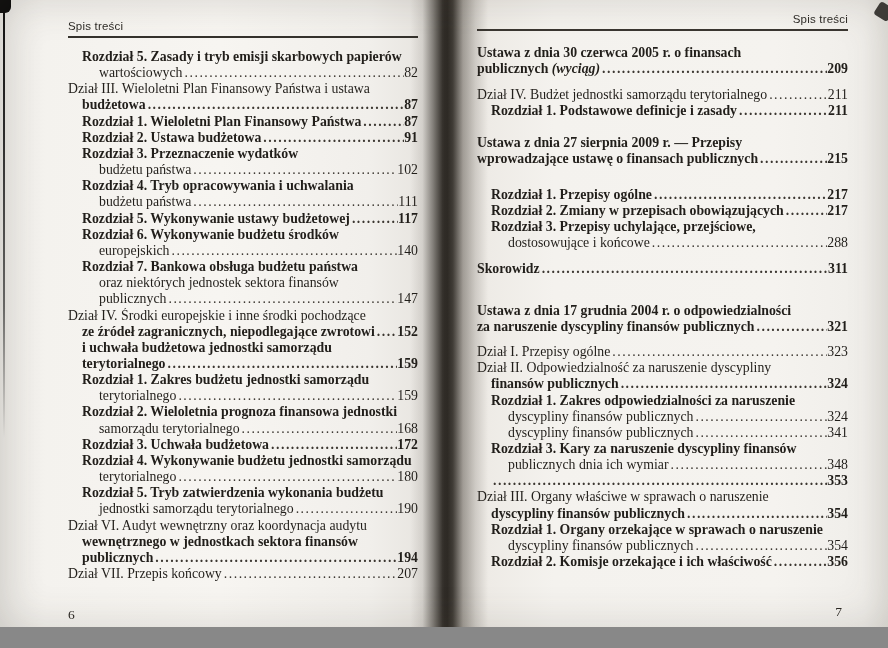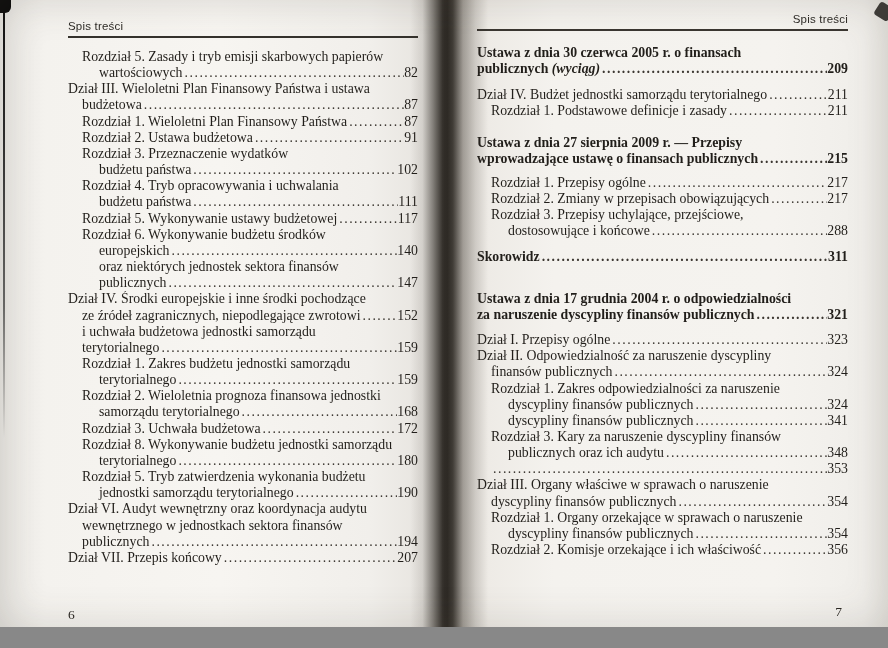--- a/index.html
+++ b/index.html
@@ -29,21 +29,21 @@
   }
   .page-left .running-head{text-align:left;}
   .page-right .running-head{text-align:right;border-bottom-color:#3a3631;}
   
   .toc{margin-top:11px;font-size:13.8px;line-height:16.15px;}
   .page-right .toc{margin-top:14px;}
   .toc-line{display:flex;align-items:baseline;overflow:hidden;white-space:nowrap;}
   .toc-line.bold{font-weight:bold;}
   .toc-line .t{flex:0 0 auto;}
   .toc-line .t em{font-style:italic;}
-  .ind1{padding-left:14px;}
+  .ind1{padding-left:14px;font-weight:bold;}
   .ind2{padding-left:31px;}
   .dots{
     flex:1 1 auto;overflow:hidden;white-space:nowrap;
     color:#3c3731;letter-spacing:1.5px;padding:0 1px 0 2px;
   }
   .dots::after{content:"...................................................................................................................................";}
   .pg{flex:0 0 auto;text-align:right;}
   
   .folio{position:absolute;font-size:13.5px;color:#2a2723;}
   .folio-left{left:68px;top:607px;}
@@ -135,20 +135,23 @@
           <span class="pg">117</span>
         </div>
         <div class="toc-line ind1">
           <span class="t">Rozdział 6. Wykonywanie budżetu środków</span>
         </div>
         <div class="toc-line ind2">
           <span class="t">europejskich</span>
           <span class="dots"></span>
           <span class="pg">140</span>
         </div>
+        <div class="toc-line ind1">
+          <span class="t">Rozdział 7. Bankowa obsługa budżetu państwa</span>
+        </div>
         <div class="toc-line ind2">
           <span class="t">oraz niektórych jednostek sektora finansów</span>
         </div>
         <div class="toc-line ind2">
           <span class="t">publicznych</span>
           <span class="dots"></span>
           <span class="pg">147</span>
         </div>
         <div class="toc-line">
           <span class="t">Dział IV. Środki europejskie i inne środki pochodzące</span>
@@ -181,21 +184,21 @@
           <span class="t">samorządu terytorialnego</span>
           <span class="dots"></span>
           <span class="pg">168</span>
         </div>
         <div class="toc-line ind1">
           <span class="t">Rozdział 3. Uchwała budżetowa</span>
           <span class="dots"></span>
           <span class="pg">172</span>
         </div>
         <div class="toc-line ind1">
-          <span class="t">Rozdział 8. Wykonywanie budżetu jednostki samorządu</span>
+          <span class="t">Rozdział 4. Wykonywanie budżetu jednostki samorządu</span>
         </div>
         <div class="toc-line ind2">
           <span class="t">terytorialnego</span>
           <span class="dots"></span>
           <span class="pg">180</span>
         </div>
         <div class="toc-line ind1">
           <span class="t">Rozdział 5. Tryb zatwierdzenia wykonania budżetu</span>
         </div>
         <div class="toc-line ind2">
@@ -245,21 +248,21 @@
           <span class="pg">211</span>
         </div>
         <div class="toc-line bold" style="margin-top: 15px;">
           <span class="t">Ustawa z dnia 27 sierpnia 2009 r. — Przepisy</span>
         </div>
         <div class="toc-line bold">
           <span class="t">wprowadzające ustawę o finansach publicznych</span>
           <span class="dots"></span>
           <span class="pg">215</span>
         </div>
-        <div class="toc-line ind1" style="margin-top: 8px;">
+        <div class="toc-line ind1" style="margin-top: 20px;">
           <span class="t">Rozdział 1. Przepisy ogólne</span>
           <span class="dots"></span>
           <span class="pg">217</span>
         </div>
         <div class="toc-line ind1">
           <span class="t">Rozdział 2. Zmiany w przepisach obowiązujących</span>
           <span class="dots"></span>
           <span class="pg">217</span>
         </div>
         <div class="toc-line ind1">
@@ -306,21 +309,21 @@
         </div>
         <div class="toc-line ind2">
           <span class="t">dyscypliny finansów publicznych</span>
           <span class="dots"></span>
           <span class="pg">341</span>
         </div>
         <div class="toc-line ind1">
           <span class="t">Rozdział 3. Kary za naruszenie dyscypliny finansów</span>
         </div>
         <div class="toc-line ind2">
-          <span class="t">publicznych oraz ich audytu</span>
+          <span class="t">publicznych dnia ich wymiar</span>
           <span class="dots"></span>
           <span class="pg">348</span>
         </div>
         <div class="toc-line ind1">
           <span class="dots"></span>
           <span class="pg">353</span>
         </div>
         <div class="toc-line">
           <span class="t">Dział III. Organy właściwe w sprawach o naruszenie</span>
         </div>

